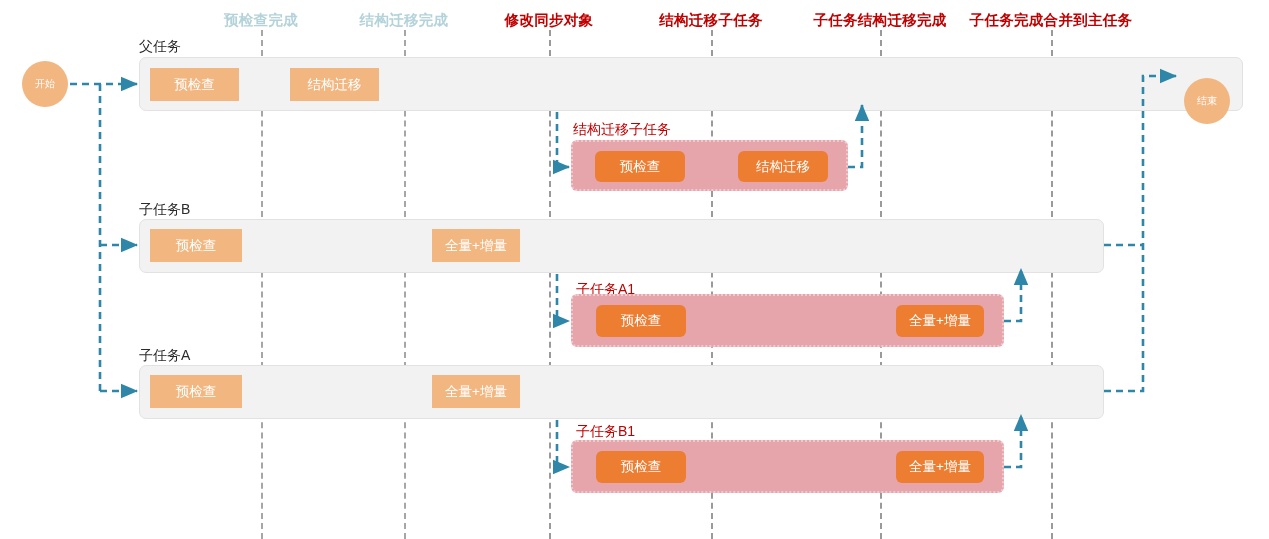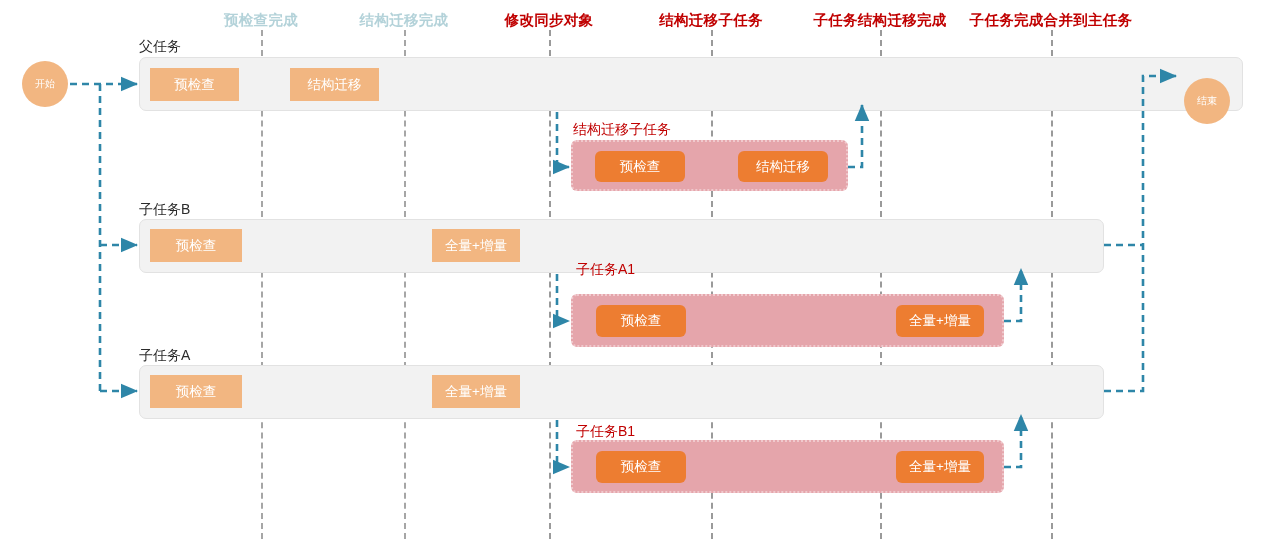--- a/index.html
+++ b/index.html
@@ -117,21 +117,21 @@
       <div class="lane" style="left: 139px; top: 365px; width: 965px; height: 54px;"></div>
       <div class="block-light" style="left: 150px; top: 375px; width: 92px; height: 33px;">预检查</div>
       <div class="block-light" style="left: 432px; top: 375px; width: 88px; height: 33px;">全量+增量</div>
     </div>
 
   <div id="subgroups">
       <div class="subgroup-title" style="left: 573px; top: 121px;">结构迁移子任务</div>
       <div class="subgroup" style="left: 571px; top: 140px; width: 277px; height: 51px;"></div>
       <div class="block-strong" style="left: 595px; top: 151px; width: 90px; height: 31px;">预检查</div>
       <div class="block-strong" style="left: 738px; top: 151px; width: 90px; height: 31px;">结构迁移</div>
-      <div class="subgroup-title" style="left: 576px; top: 261px;">子任务A1</div>
+      <div class="subgroup-title" style="left: 576px; top: 281px;">子任务A1</div>
       <div class="subgroup" style="left: 571px; top: 294px; width: 433px; height: 53px;"></div>
       <div class="block-strong" style="left: 596px; top: 305px; width: 90px; height: 32px;">预检查</div>
       <div class="block-strong" style="left: 896px; top: 305px; width: 88px; height: 32px;">全量+增量</div>
       <div class="subgroup-title" style="left: 576px; top: 423px;">子任务B1</div>
       <div class="subgroup" style="left: 571px; top: 440px; width: 433px; height: 53px;"></div>
       <div class="block-strong" style="left: 596px; top: 451px; width: 90px; height: 32px;">预检查</div>
       <div class="block-strong" style="left: 896px; top: 451px; width: 88px; height: 32px;">全量+增量</div>
     </div>
 
   <div class="node" id="node-start" style="left: 22px; top: 61px; width: 46px; height: 46px;">开始</div>

